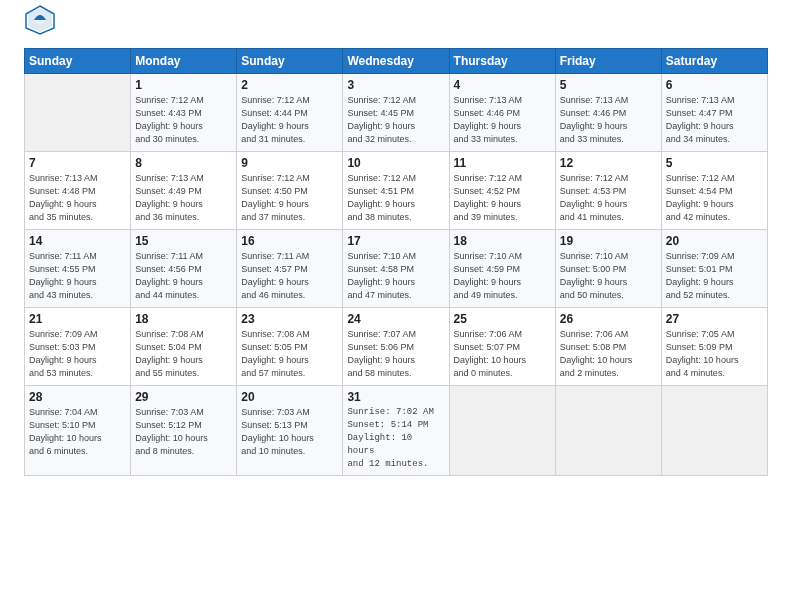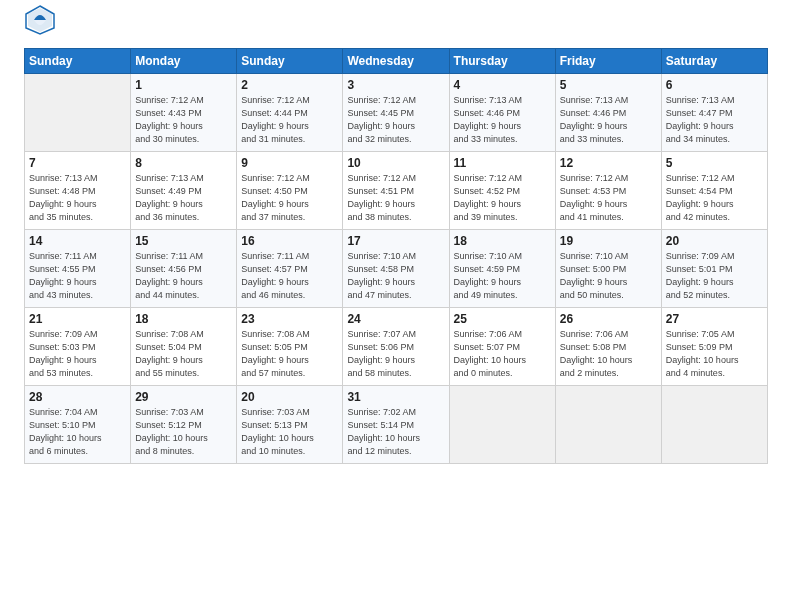--- a/index.html
+++ b/index.html
@@ -356,21 +356,21 @@
           </td>
           <td>
             <span class="day-number">20</span>
             <div class="day-info" style="white-space: pre-line;">Sunrise: 7:03 AM
 Sunset: 5:13 PM
 Daylight: 10 hours
 and 10 minutes.</div>
           </td>
           <td>
             <span class="day-number">31</span>
-            <div class="day-info" style="white-space: pre-line;">Sunrise: 7:02 AM
+            <div class="day-info" style="white-space: pre-line; font-family: Liberation Mono, monospace;">Sunrise: 7:02 AM
 Sunset: 5:14 PM
 Daylight: 10 hours
 and 12 minutes.</div>
           </td>
           <td class="empty-cell"></td>
           <td class="empty-cell"></td>
           <td class="empty-cell"></td>
         </tr>
       </tbody>
   </table>

